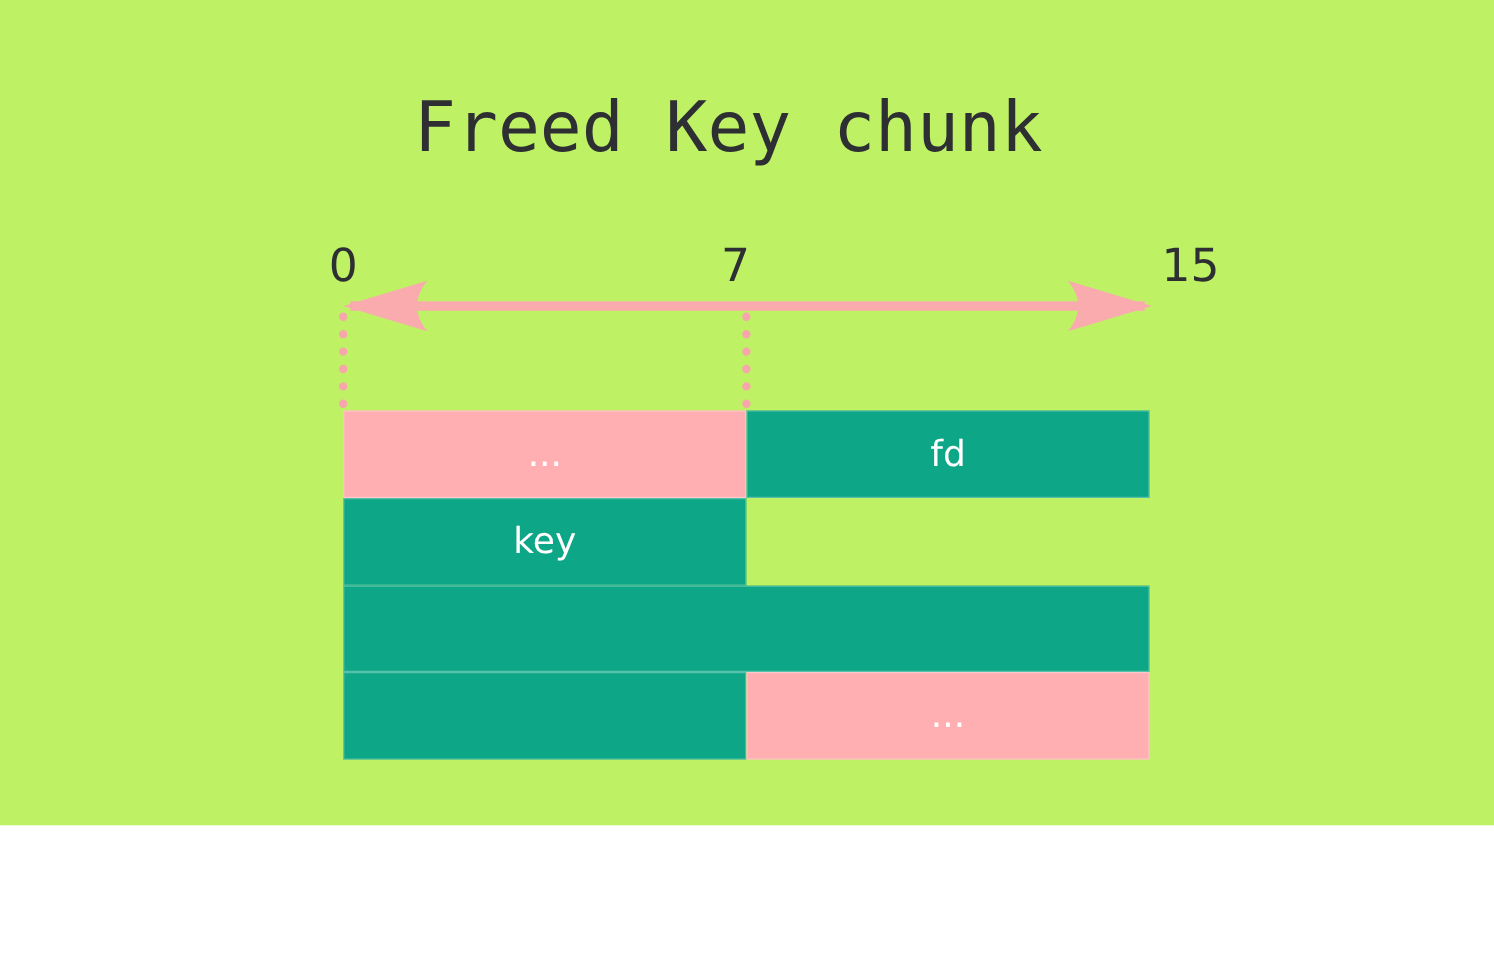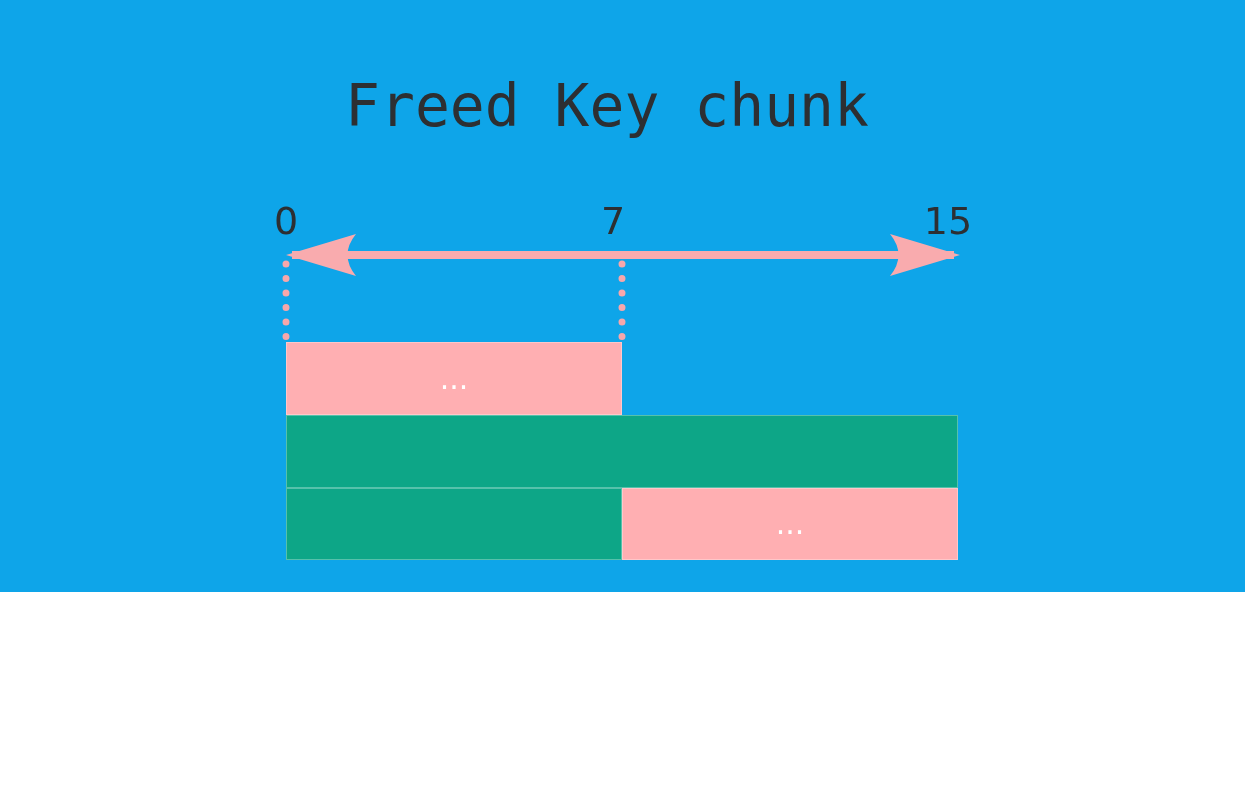--- a/index.html
+++ b/index.html
@@ -3,22 +3,22 @@
 <meta charset="utf-8">
 <style>
   html, body {
     margin: 0;
     padding: 0;
     background: #ffffff;
   }
   .canvas {
     position: relative;
     width: 1245px;
-    height: 592px;
-    background: #0ea5e9;
+    height: 688px;
+    background: #bef264;
     overflow: hidden;
     font-family: "DejaVu Sans", "Liberation Sans", sans-serif;
   }
   .diagram-title {
     position: absolute;
     top: 72px;
     left: 607px;
     transform: translateX(-50%);
     font-family: "DejaVu Sans Mono", "Liberation Mono", monospace;
     font-size: 58px;
@@ -29,21 +29,21 @@
   .tick-label {
     position: absolute;
     top: 202px;
     transform: translateX(-50%);
     font-size: 38px;
     color: var(--c-text_dark, #2d2f32);
     line-height: 1;
   }
   .tick-0  { left: 286px; }
   .tick-7  { left: 613px; }
-  .tick-15 { left: 948px; }
+  .tick-15 { left: 992px; }
 
   .ruler-svg {
     position: absolute;
     left: 280px;
     top: 233px;
     width: 690px;
     height: 112px;
   }
   .arrow-line {
     stroke: var(--c-arrow, #f9abae);
@@ -95,18 +95,20 @@
   <svg class="ruler-svg" viewBox="0 0 690 112">
     <line class="arrow-line" x1="12" y1="22" x2="674" y2="22"></line>
     <path class="arrow-head" d="M 6 22 L 76 1 Q 59 22 76 43 Z"></path>
     <path class="arrow-head" d="M 680 22 L 610 1 Q 627 22 610 43 Z"></path>
     <line class="dotted-guide" x1="6" y1="31" x2="6" y2="105"></line>
     <line class="dotted-guide" x1="342" y1="31" x2="342" y2="105"></line>
   </svg>
 
   <div class="memory-grid">
     <div class="cell" style="background: rgb(255, 175, 178);">...</div>
+    <div class="cell" style="background: rgb(13, 166, 135);">fd</div>
+    <div class="cell" style="background: rgb(13, 166, 135);">key</div>
     <div class="cell cell-span-2" style="background: rgb(13, 166, 135);"></div>
     <div class="cell" style="background: rgb(13, 166, 135);"></div>
     <div class="cell" style="background: rgb(255, 175, 178);">...</div>
   </div>
 
 </div>
 
 </body></html>

